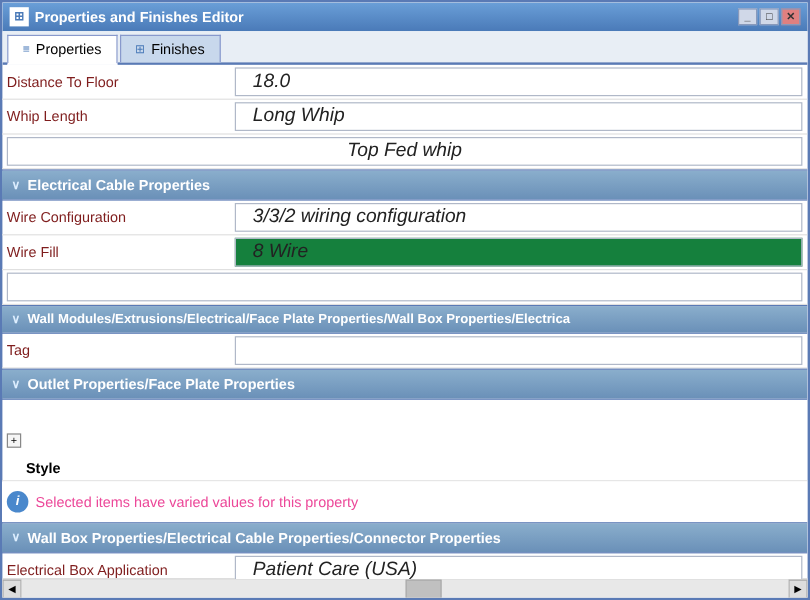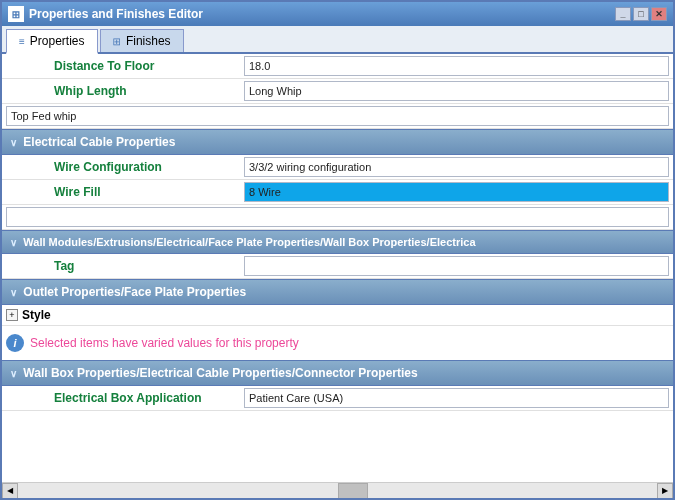--- a/index.html
+++ b/index.html
@@ -99,39 +99,39 @@
       display: flex;
       align-items: center;
       border-bottom: 1px solid #e0e0e0;
       min-height: 24px;
       padding: 2px 4px;
     }
 
     .property-label {
       width: 190px;
       min-width: 190px;
-      font-weight: bold;
-      font-size: 12px;
-      color: #15803d;
+      font-weight: normal;
+      font-size: 12px;
+      color: #7f1d1d;
       padding-right: 8px;
-      margin-left: 48px;
     }
 
     .property-value {
       flex: 1;
       border: 1px solid #b0b8c8;
       background: #fff;
-      padding: 2px 4px;
-      font-size: 11px;
+      padding: 2px 14px;
+      font-size: 16px;
       color: #222;
       min-height: 20px;
+      font-style: italic;
     }
 
     .property-value.yellow {
-      background: #0ea5e9;
+      background: #15803d;
     }
 
     .section-header {
       background: linear-gradient(to bottom, #8aaecc, #6a90b8);
       color: white;
       padding: 5px 8px;
       font-weight: bold;
       font-size: 12px;
       display: flex;
       align-items: center;
@@ -190,20 +190,21 @@
       justify-content: center;
       font-size: 9px;
       background: #f5f5f5;
       cursor: pointer;
       flex-shrink: 0;
     }
 
     .expand-label {
       font-weight: bold;
       font-size: 12px;
+      margin-top: 47px;
     }
 
     .bottom-scrollbar {
       display: flex;
       align-items: center;
       height: 16px;
       background: #f0f0f0;
       border-top: 1px solid #ccc;
       flex-shrink: 0;
     }
@@ -299,21 +300,21 @@
 
       <div class="property-row">
         <div class="property-label">Distance To Floor</div>
         <input class="property-value" value="18.0" style="width: calc(100% - 200px);">
       </div>
       <div class="property-row">
         <div class="property-label">Whip Length</div>
         <input class="property-value" value="Long Whip" style="width: calc(100% - 200px);">
       </div>
       <div class="property-row">
-        <input class="property-value" value="Top Fed whip" style="width: calc(100% - 200px);">
+        <input class="property-value" value="Top Fed whip" style="width: calc(100% - 200px); text-align: center;">
       </div>
 
       <div class="section-header">
         <span class="chevron">∨</span>
         <span>Electrical Cable Properties</span>
       </div>
 
       <div class="property-row">
         <div class="property-label">Wire Configuration</div>
         <input class="property-value" value="3/3/2 wiring configuration" style="width: calc(100% - 200px);">

